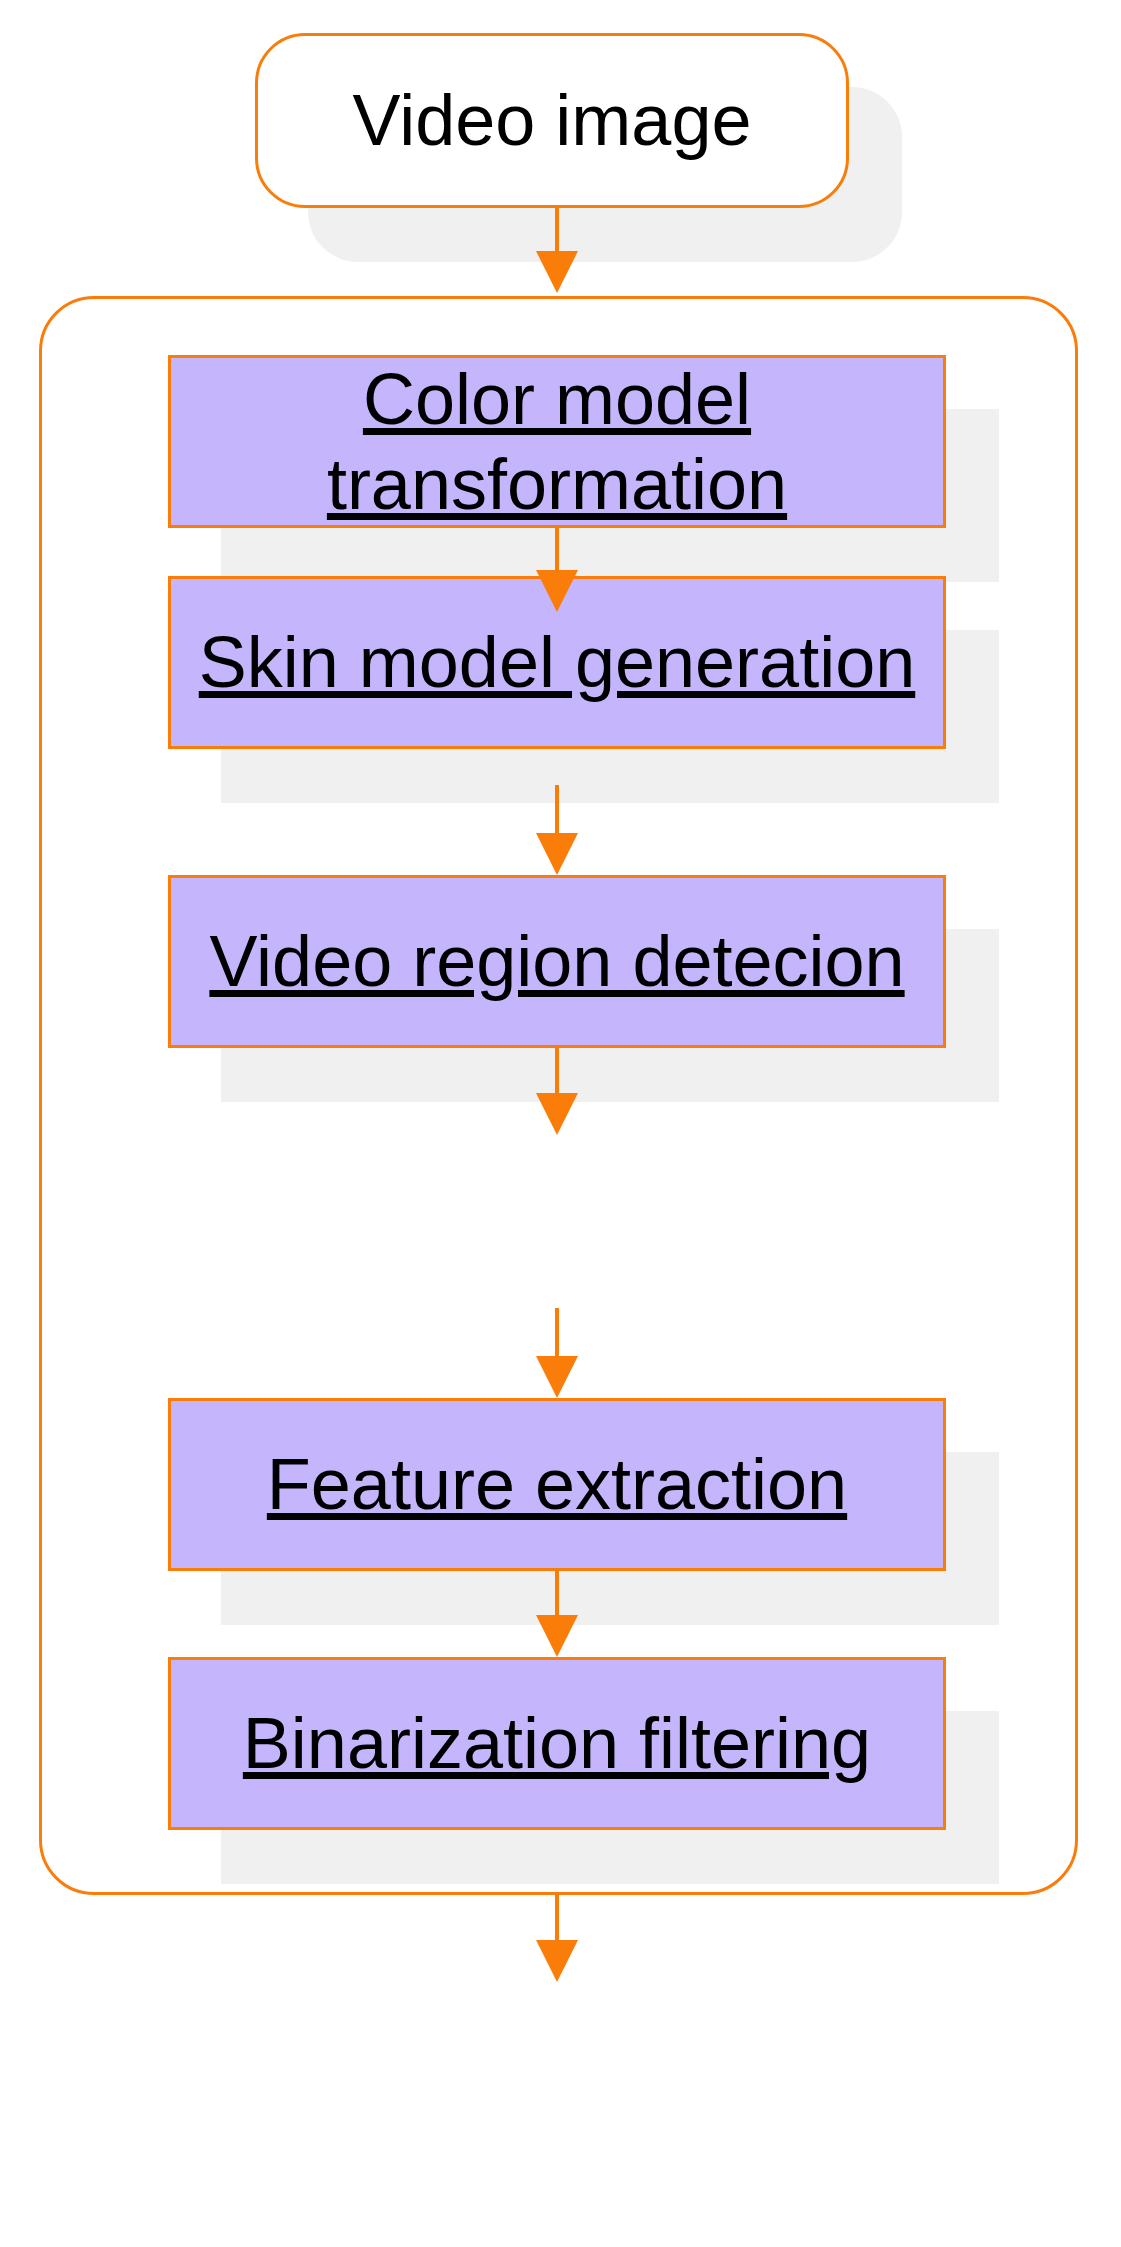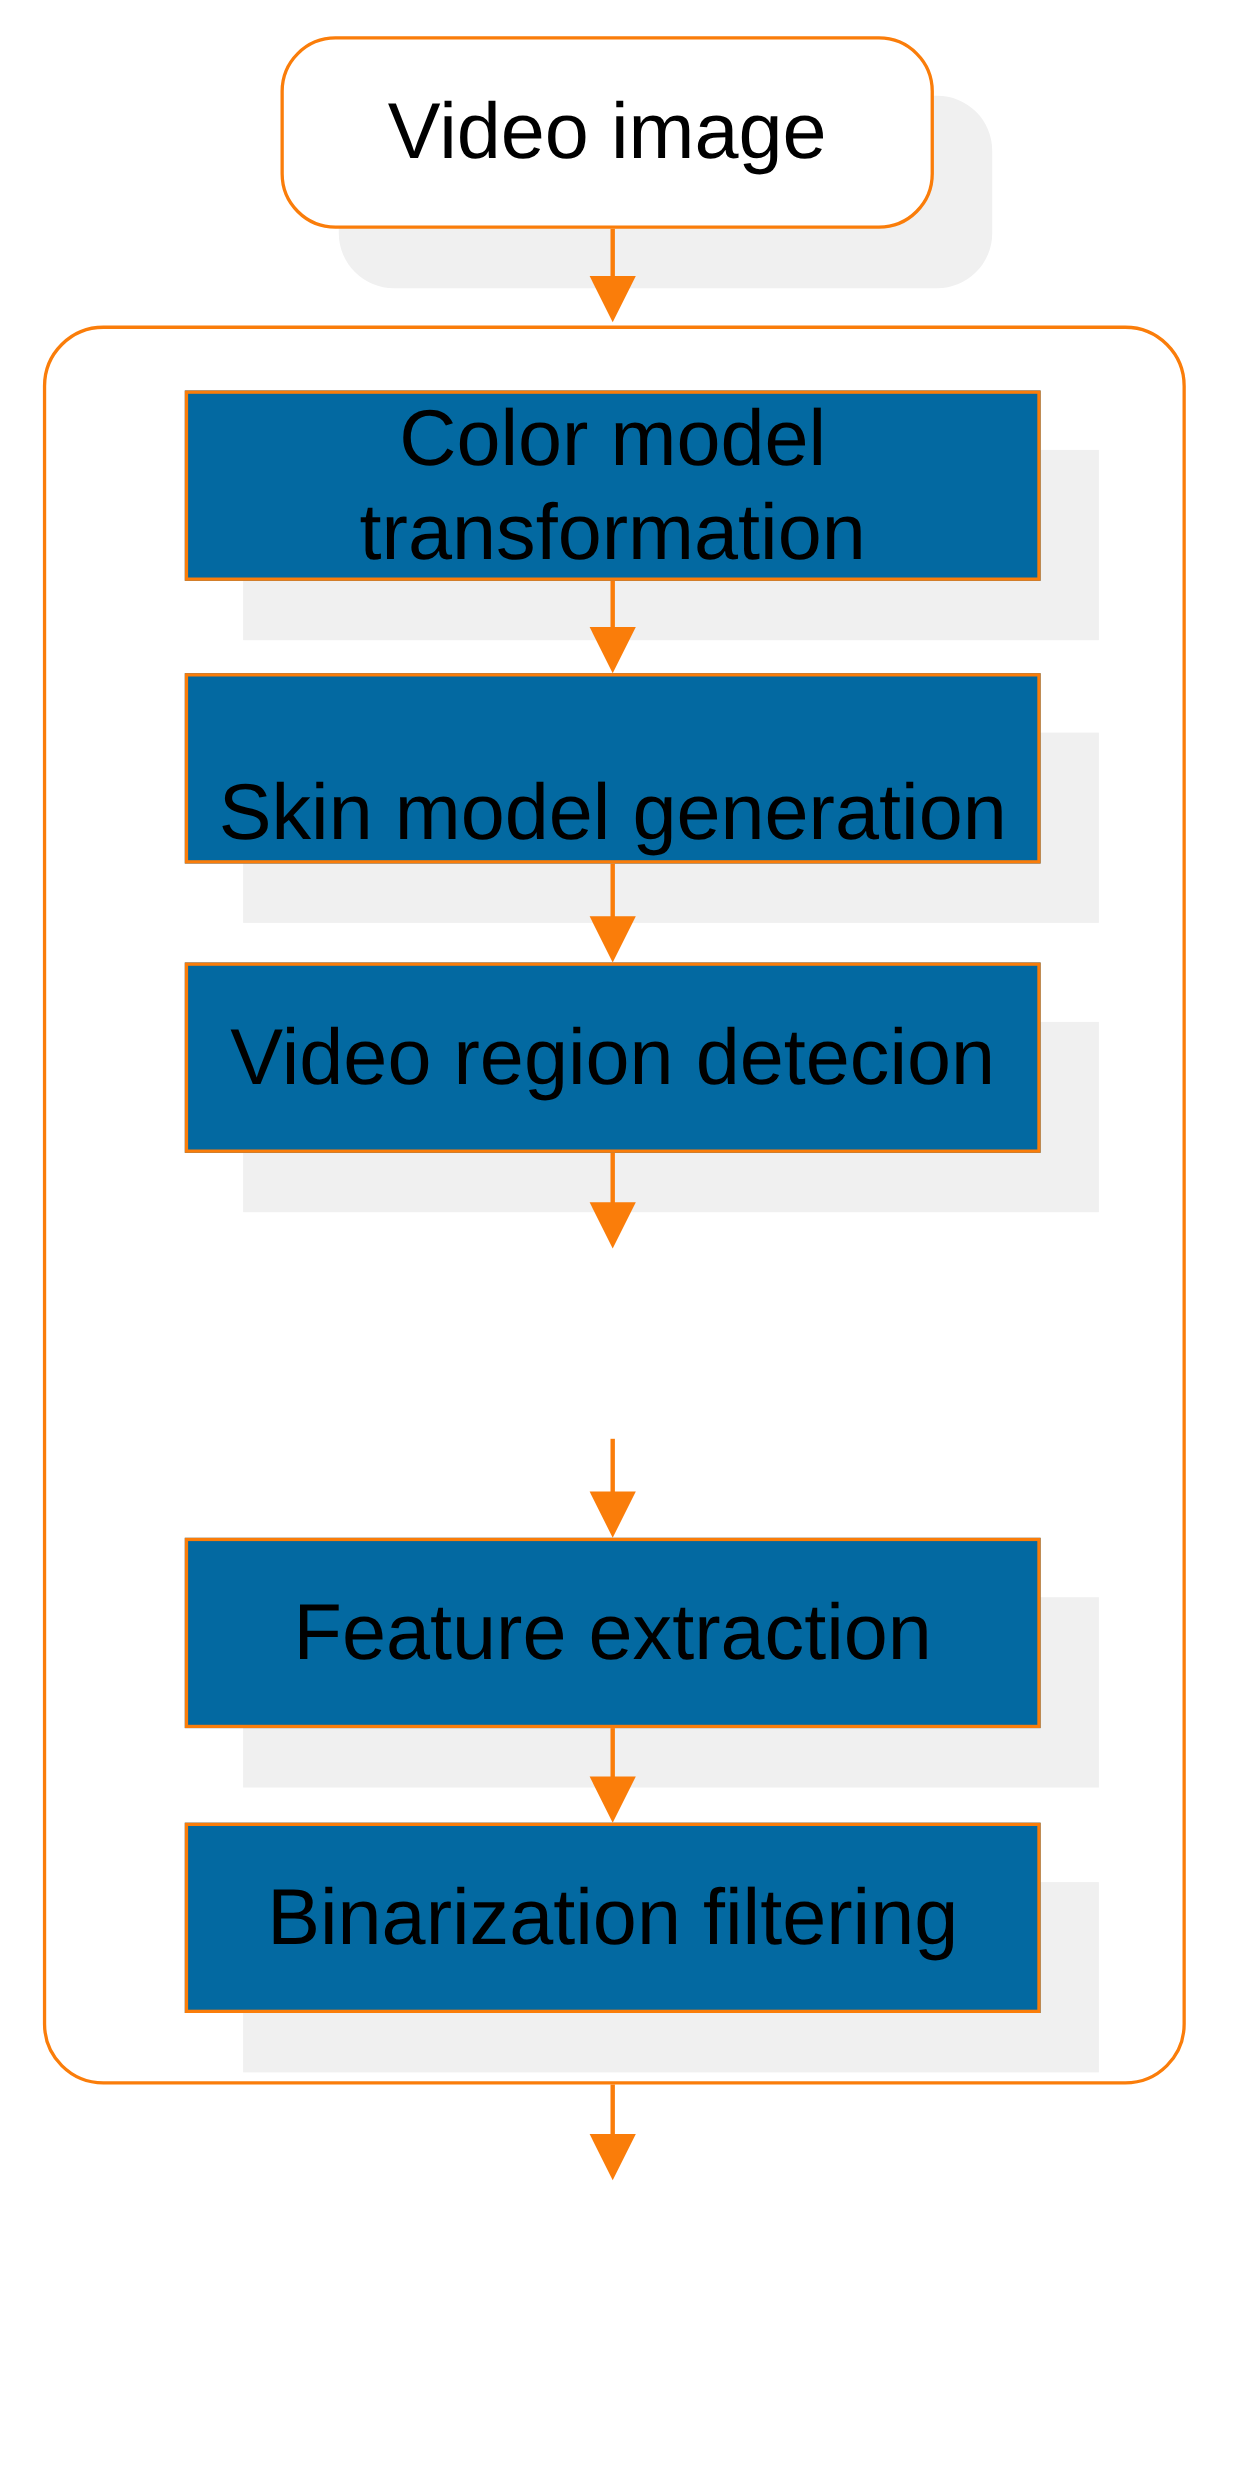--- a/index.html
+++ b/index.html
@@ -41,26 +41,27 @@
     border-radius:55px;
     background:transparent;
   }
 
   
   .step {
     position:absolute;
     left:168px;
     width:778px;
     height:173px;
-    background:#0369a1;
+    background:#c4b5fd;
     border:3px solid var(--accent);
     box-shadow:53px 54px 0 var(--shadow);
     display:flex;
     align-items:center;
     justify-content:center;
+    text-decoration:underline;
   }
 
   .node-label {
     font-size:72px;
     line-height:1.18;
     color:var(--ink);
     text-align:center;
     white-space:pre-line;
   }
 
@@ -88,21 +89,21 @@
     <span class="node-label">Video image</span>
   </div>
 
   <div class="group-frame"></div>
 
 
 <div class="step" style="top: 355px;">
       <span class="node-label">Color model
 transformation</span>
     </div>
-    <div class="step" style="top: 612px; align-items: flex-end;">
+    <div class="step" style="top: 576px;">
       <span class="node-label">Skin model generation</span>
     </div>
     <div class="step" style="top: 875px;">
       <span class="node-label">Video region detecion</span>
     </div>
     <div class="step" style="top: 1398px;">
       <span class="node-label">Feature extraction</span>
     </div>
     <div class="step" style="top: 1657px;">
       <span class="node-label">Binarization filtering</span>

